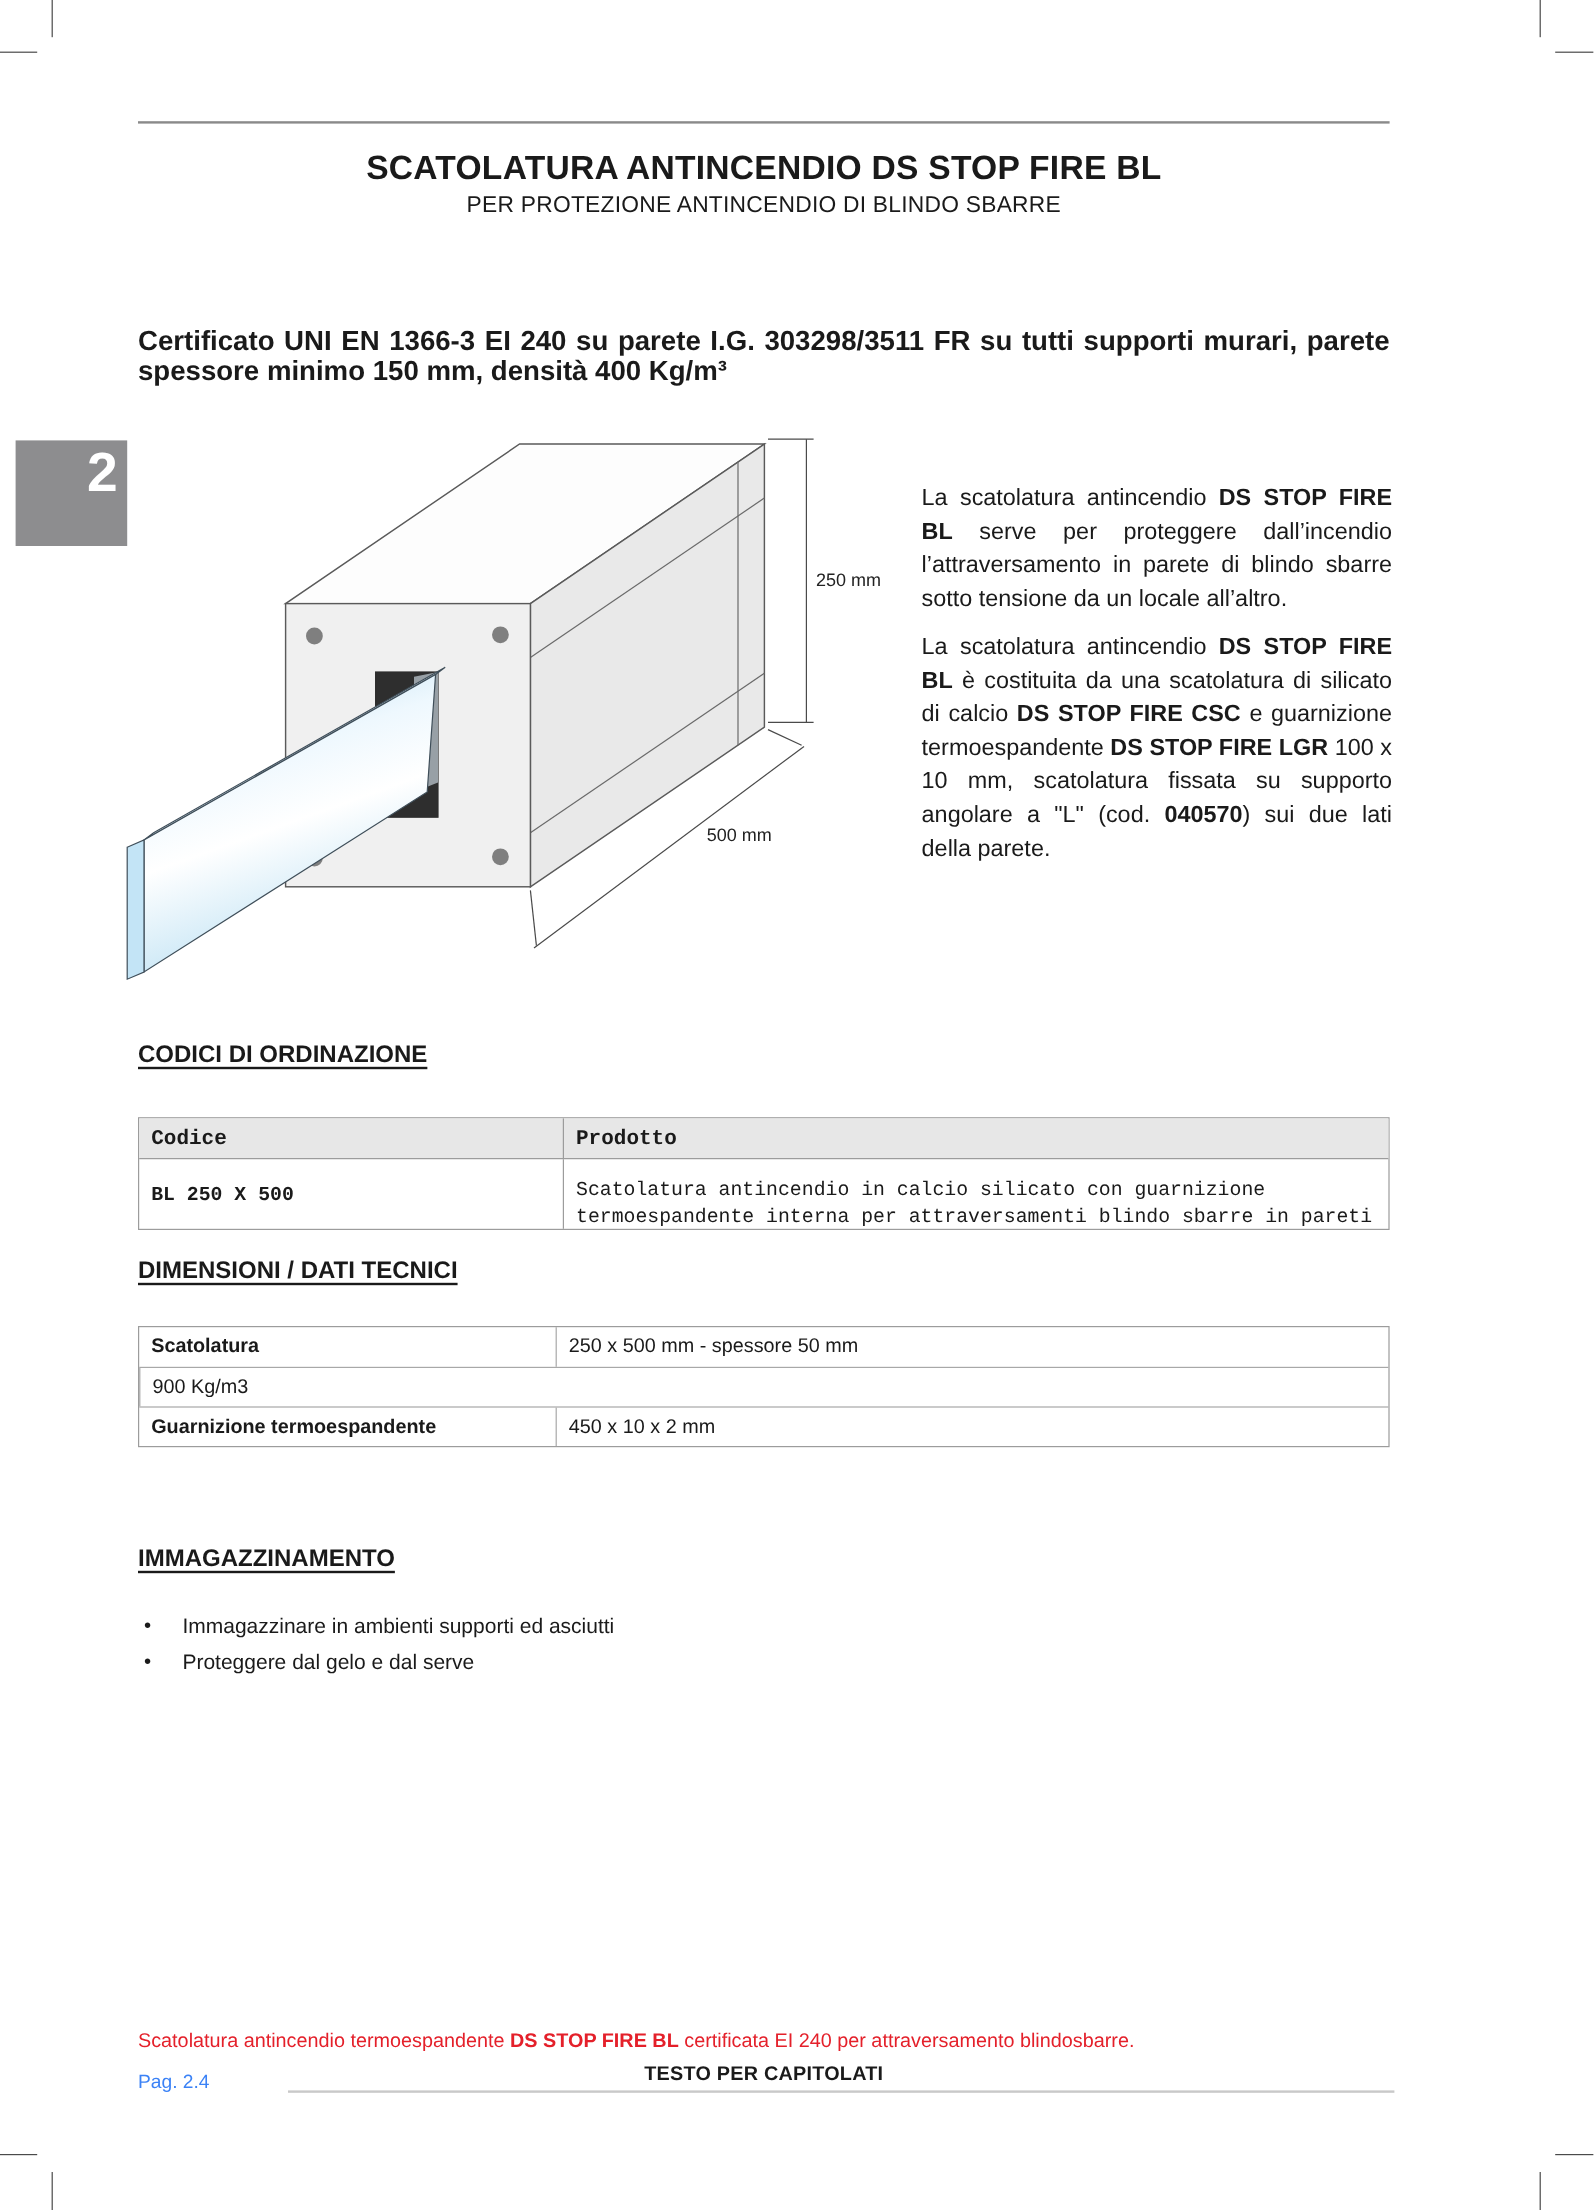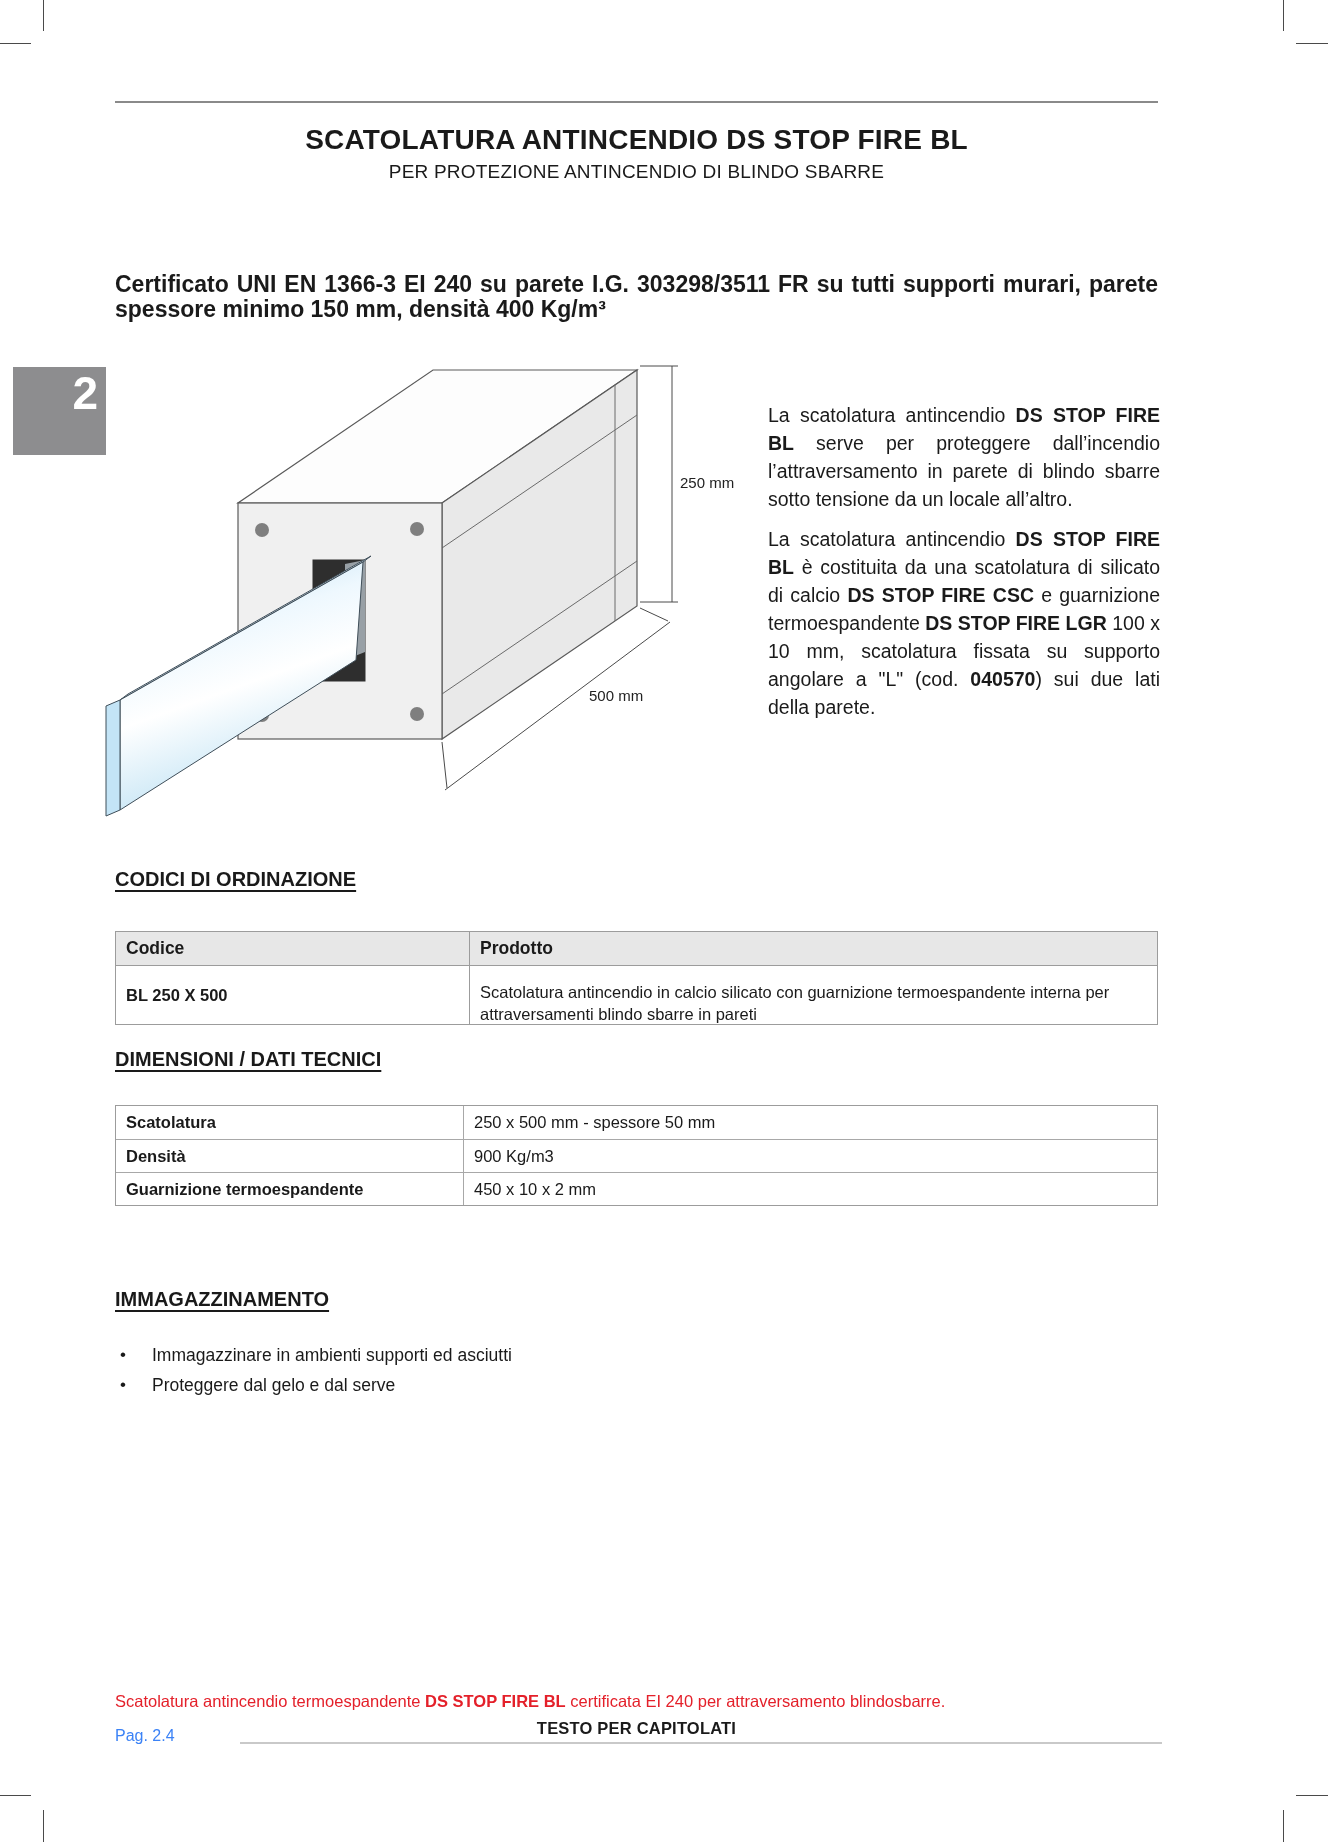--- a/index.html
+++ b/index.html
@@ -134,40 +134,39 @@
   <text x="489" y="361" font-size="15" fill="#222222">500 mm</text>
 </svg>
 
 <div class="abs intro-col">
   <p><span>La scatolatura antincendio </span><b>DS STOP FIRE BL</b><span> serve per proteggere dall’incendio l’attraversamento in parete di blindo sbarre sotto tensione da un locale all’altro.</span></p>
   <p><span>La scatolatura antincendio </span><b>DS STOP FIRE BL</b><span> è costituita da una scatolatura di silicato di calcio </span><b>DS STOP FIRE CSC</b><span> e guarnizione termoespandente </span><b>DS STOP FIRE LGR</b><span> 100 x 10 mm, scatolatura fissata su supporto angolare a "L" (cod. </span><b>040570</b><span>) sui due lati della parete.</span></p>
 </div>
 
 <div class="abs section-heading" style="left:115px; top:868px;">CODICI DI ORDINAZIONE</div>
 
-<div class="tbl t1" style="left:115px; top:931px; width:1043px;">
+<div class="tbl t1" style="left:115px; top:931px; width:1043px;font-family:Liberation Mono, monospace;">
   <div class="tbl-row t1-header">
     <div class="cell col1">Codice</div>
     <div class="cell col2">Prodotto</div>
   </div>
   <div class="tbl-row t1-data">
     <div class="cell col1">BL 250 X 500</div>
     <div class="cell col2">Scatolatura antincendio in calcio silicato con guarnizione termoespandente interna per attraversamenti blindo sbarre in pareti</div>
   </div>
 </div>
 
 <div class="abs section-heading" style="left:115px; top:1048px;">DIMENSIONI / DATI TECNICI</div>
 
 <div class="tbl t2" style="left:115px; top:1105px; width:1043px;">
   <div class="tbl-row">
     <div class="cell col1">Scatolatura</div>
     <div class="cell col2">250 x 500 mm - spessore 50 mm</div>
   </div>
   <div class="tbl-row">
-    <div class="cell col1">Densità</div>
     <div class="cell col2">900 Kg/m3</div>
   </div>
   <div class="tbl-row">
     <div class="cell col1">Guarnizione termoespandente</div>
     <div class="cell col2">450 x 10 x 2 mm</div>
   </div>
 </div>
 
 <div class="abs section-heading" style="left:115px; top:1288px;">IMMAGAZZINAMENTO</div>
 

